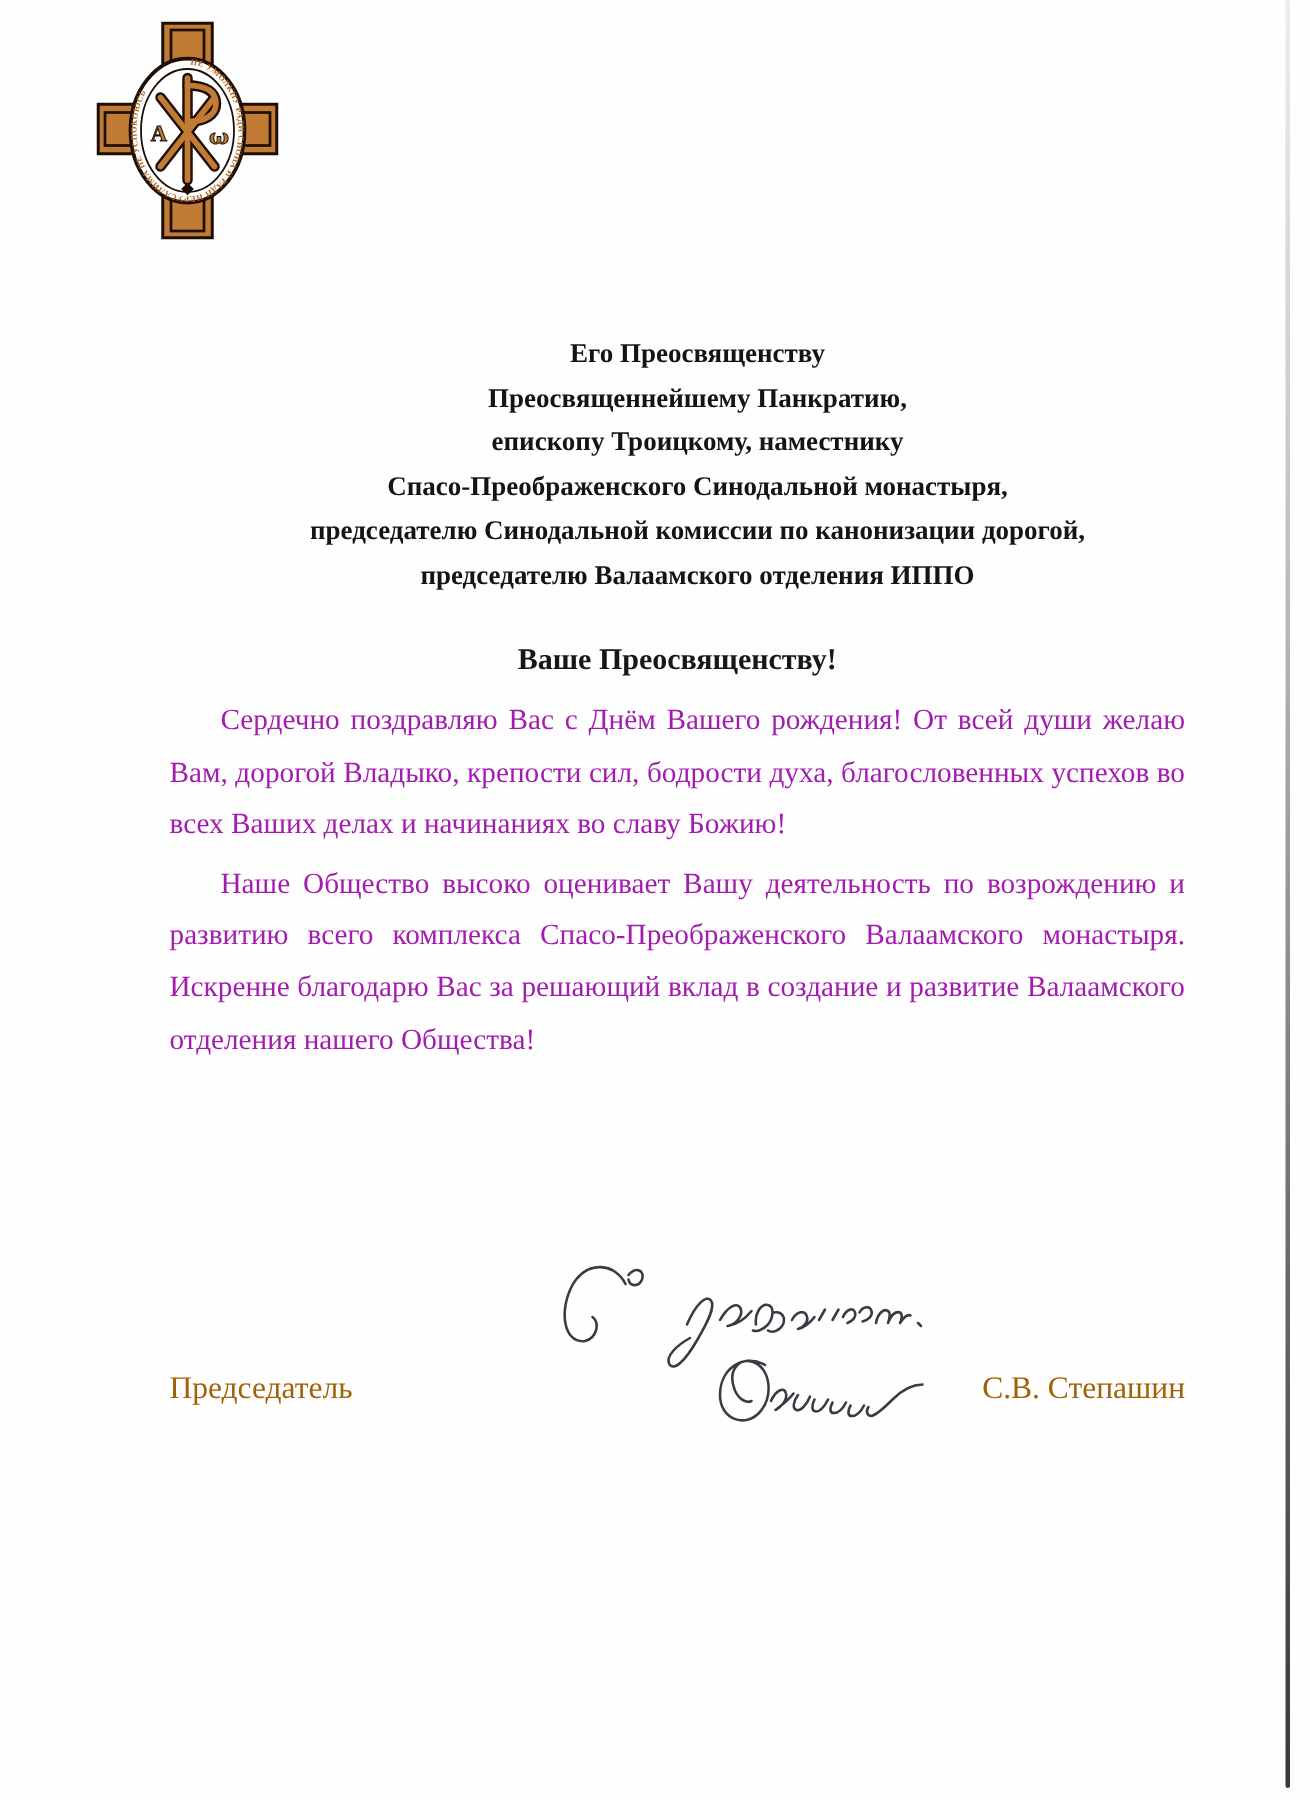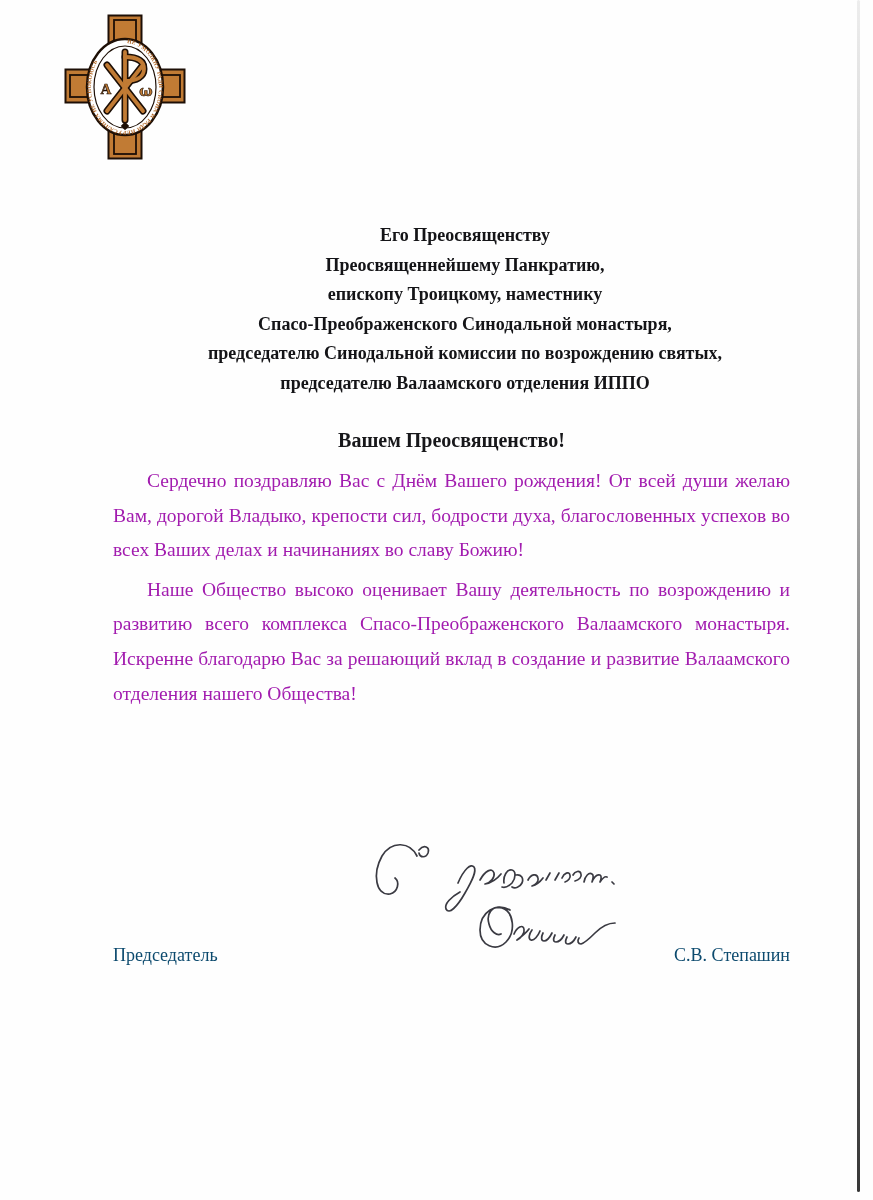--- a/index.html
+++ b/index.html
@@ -44,21 +44,21 @@
     color:#a21caf;
   }
   .body-text p { margin:0 0 5px 0; text-indent:34px; }
   
   .handwriting { position:absolute; left:362px; top:838px; width:280px; height:120px; }
   .handwriting svg { display:block; width:100%; height:100%; }
   
   .signature-row {
     position:absolute; left:113px; top:913px; width:677px;
     display:flex; justify-content:space-between; align-items:baseline;
-    font-size:18px; color:#0c4a6e;margin-top:32px;
+    font-size:21px; color:#a16207;
   }
 </style>
 </head>
 <body>
 
 <div class="page">
 
   <div class="scan-line"></div>
 
   <div class="emblem">
@@ -105,25 +105,25 @@
       <text x="82" y="82" text-anchor="middle" font-size="14" font-weight="bold" fill="#c17b34" stroke="#1d0f06" stroke-width="0.7" font-family="DejaVu Serif, serif">ω</text>
     </svg>
   </div>
 
 
   <div class="recipient">
     <div>Его Преосвященству</div>
     <div>Преосвященнейшему Панкратию,</div>
     <div>епископу Троицкому, наместнику</div>
     <div>Спасо-Преображенского Синодальной монастыря,</div>
-    <div>председателю Синодальной комиссии по возрождению святых,</div>
+    <div>председателю Синодальной комиссии по канонизации дорогой,</div>
     <div>председателю Валаамского отделения ИППО</div>
   </div>
 
-  <div class="salutation">Вашем Преосвященство!</div>
+  <div class="salutation">Ваше Преосвященству!</div>
 
   <div class="body-text">
     <p>Сердечно поздравляю Вас с Днём Вашего рождения! От всей души желаю Вам, дорогой Владыко, крепости сил, бодрости духа, благословенных успехов во всех Ваших делах и начинаниях во славу Божию!</p>
     <p>Наше Общество высоко оценивает Вашу деятельность по возрождению и развитию всего комплекса Спасо-Преображенского Валаамского монастыря. Искренне благодарю Вас за решающий вклад в создание и развитие Валаамского отделения нашего Общества!</p>
   </div>
 
   <div class="handwriting" aria-label="С уважением.">
     <svg viewBox="0 0 280 120" xmlns="http://www.w3.org/2000/svg">
       <g stroke="#3a3a42" stroke-width="1.7" fill="none" stroke-linecap="round" stroke-linejoin="round">
 

